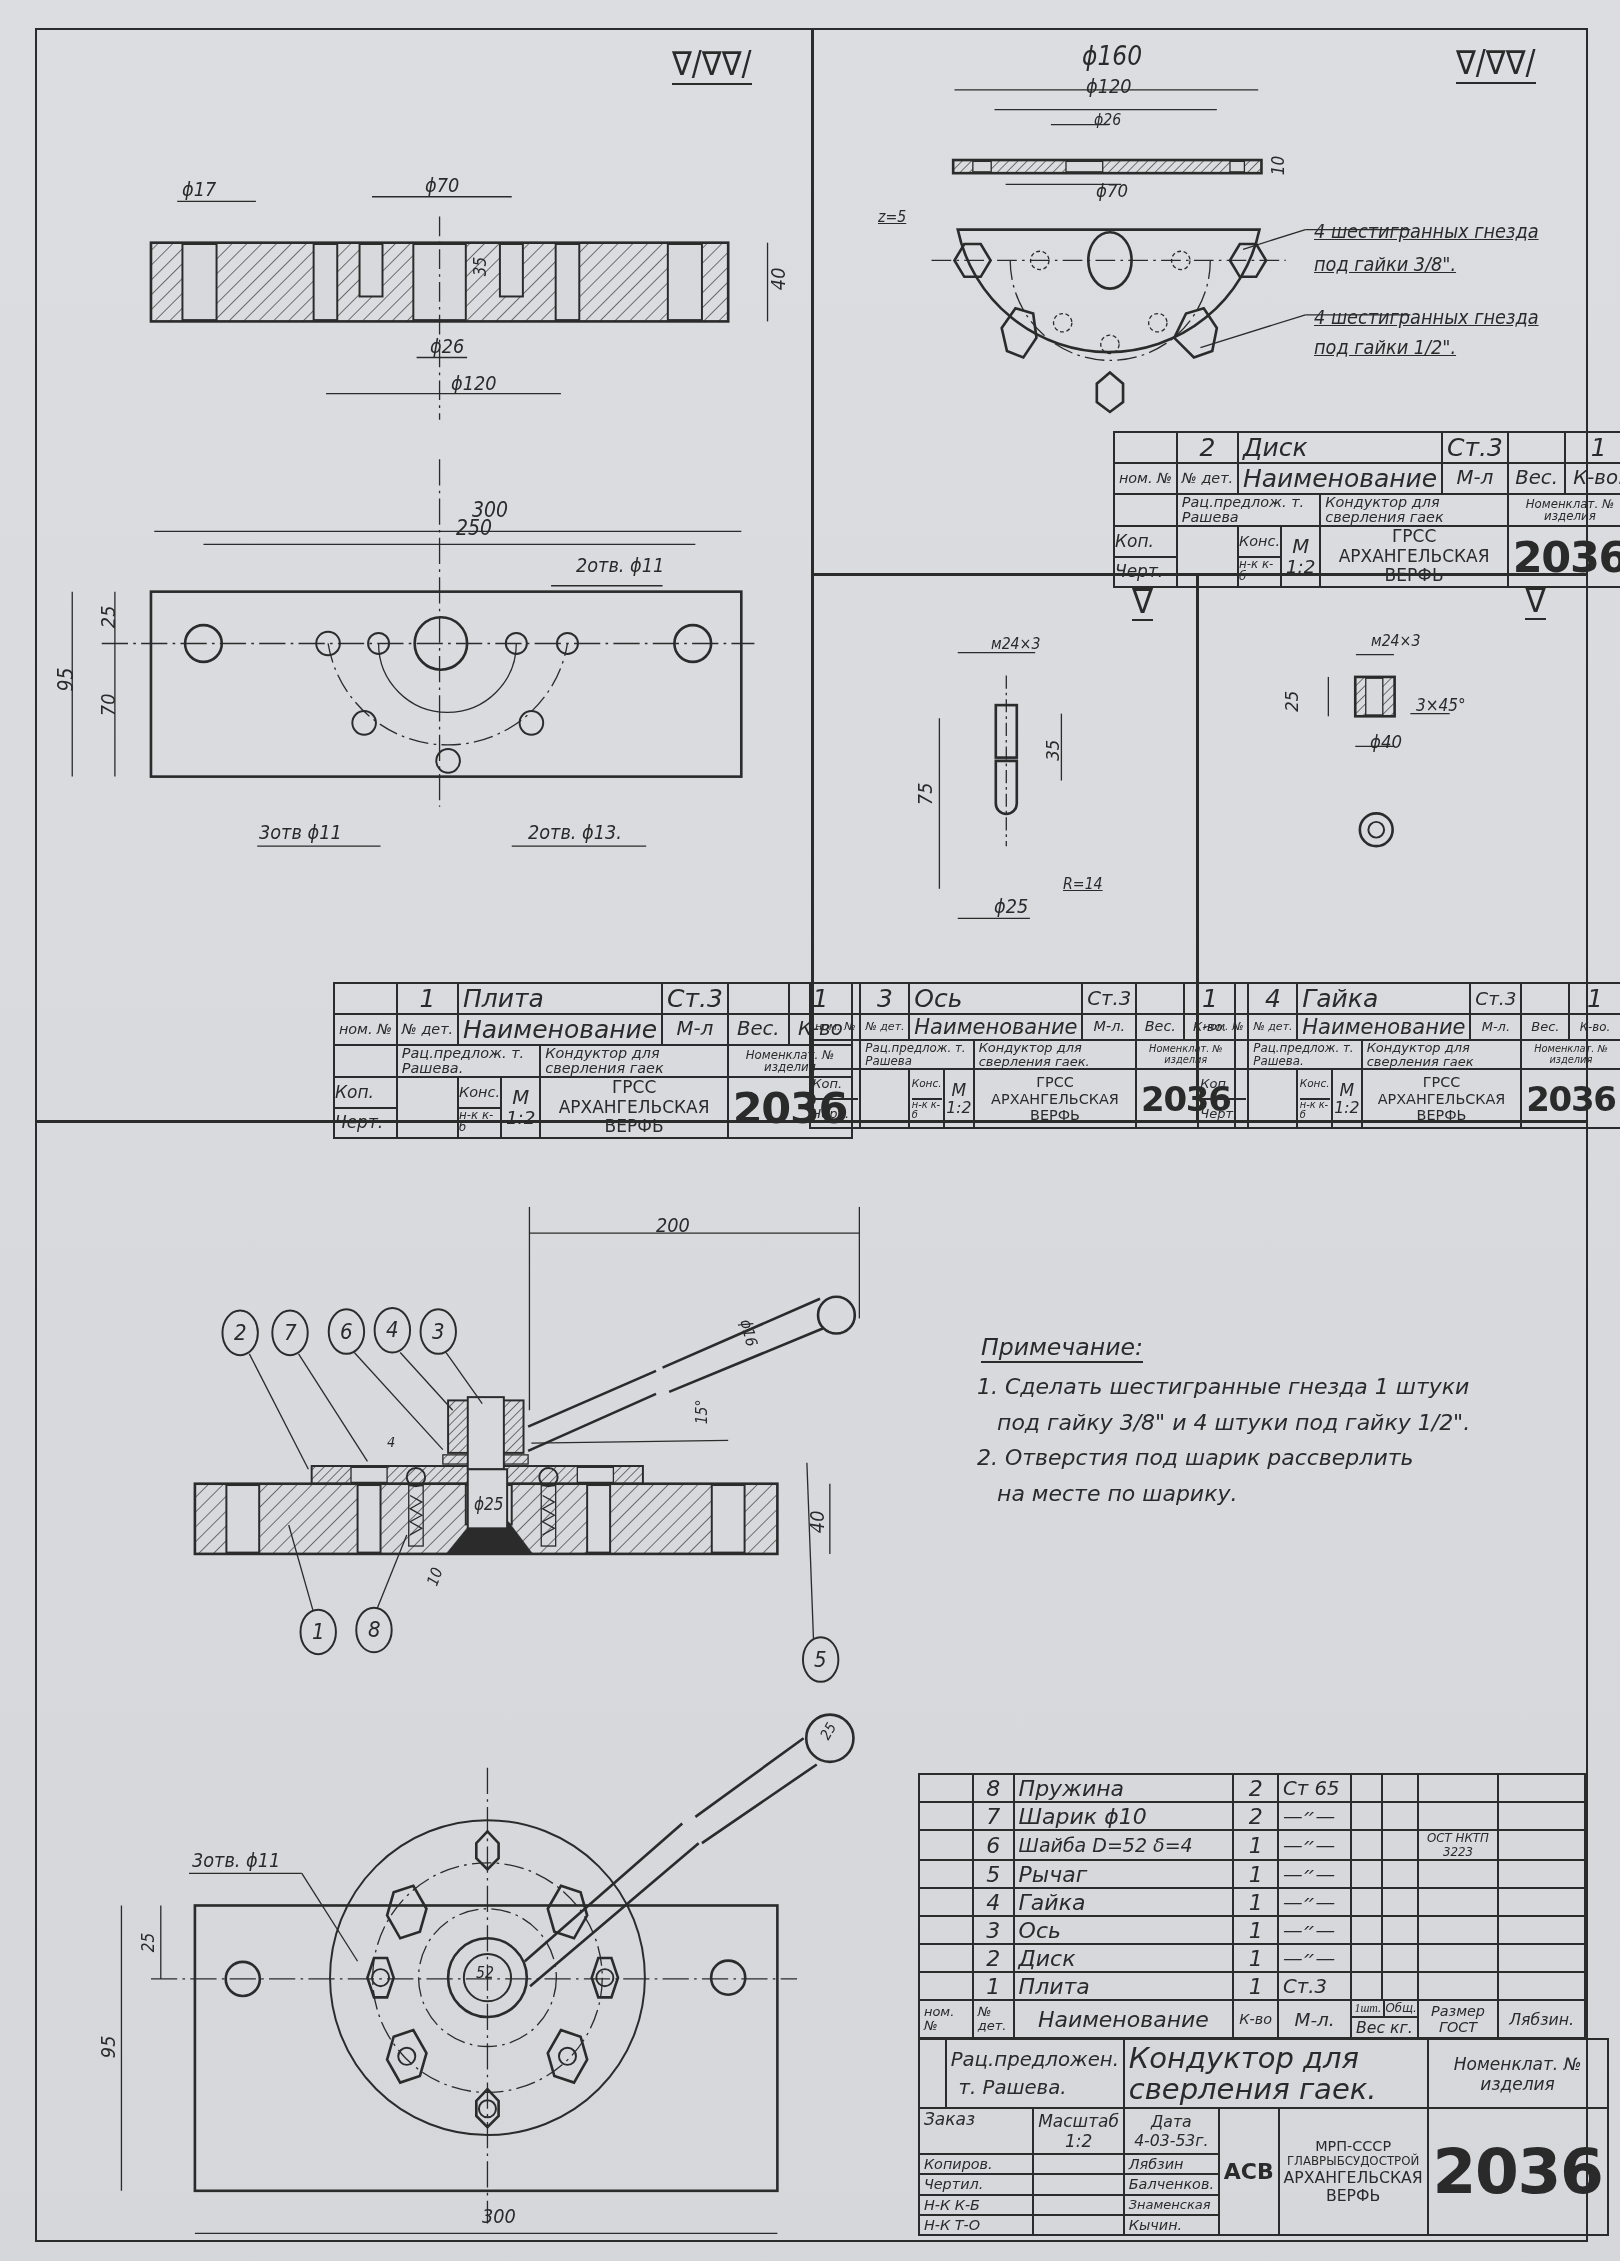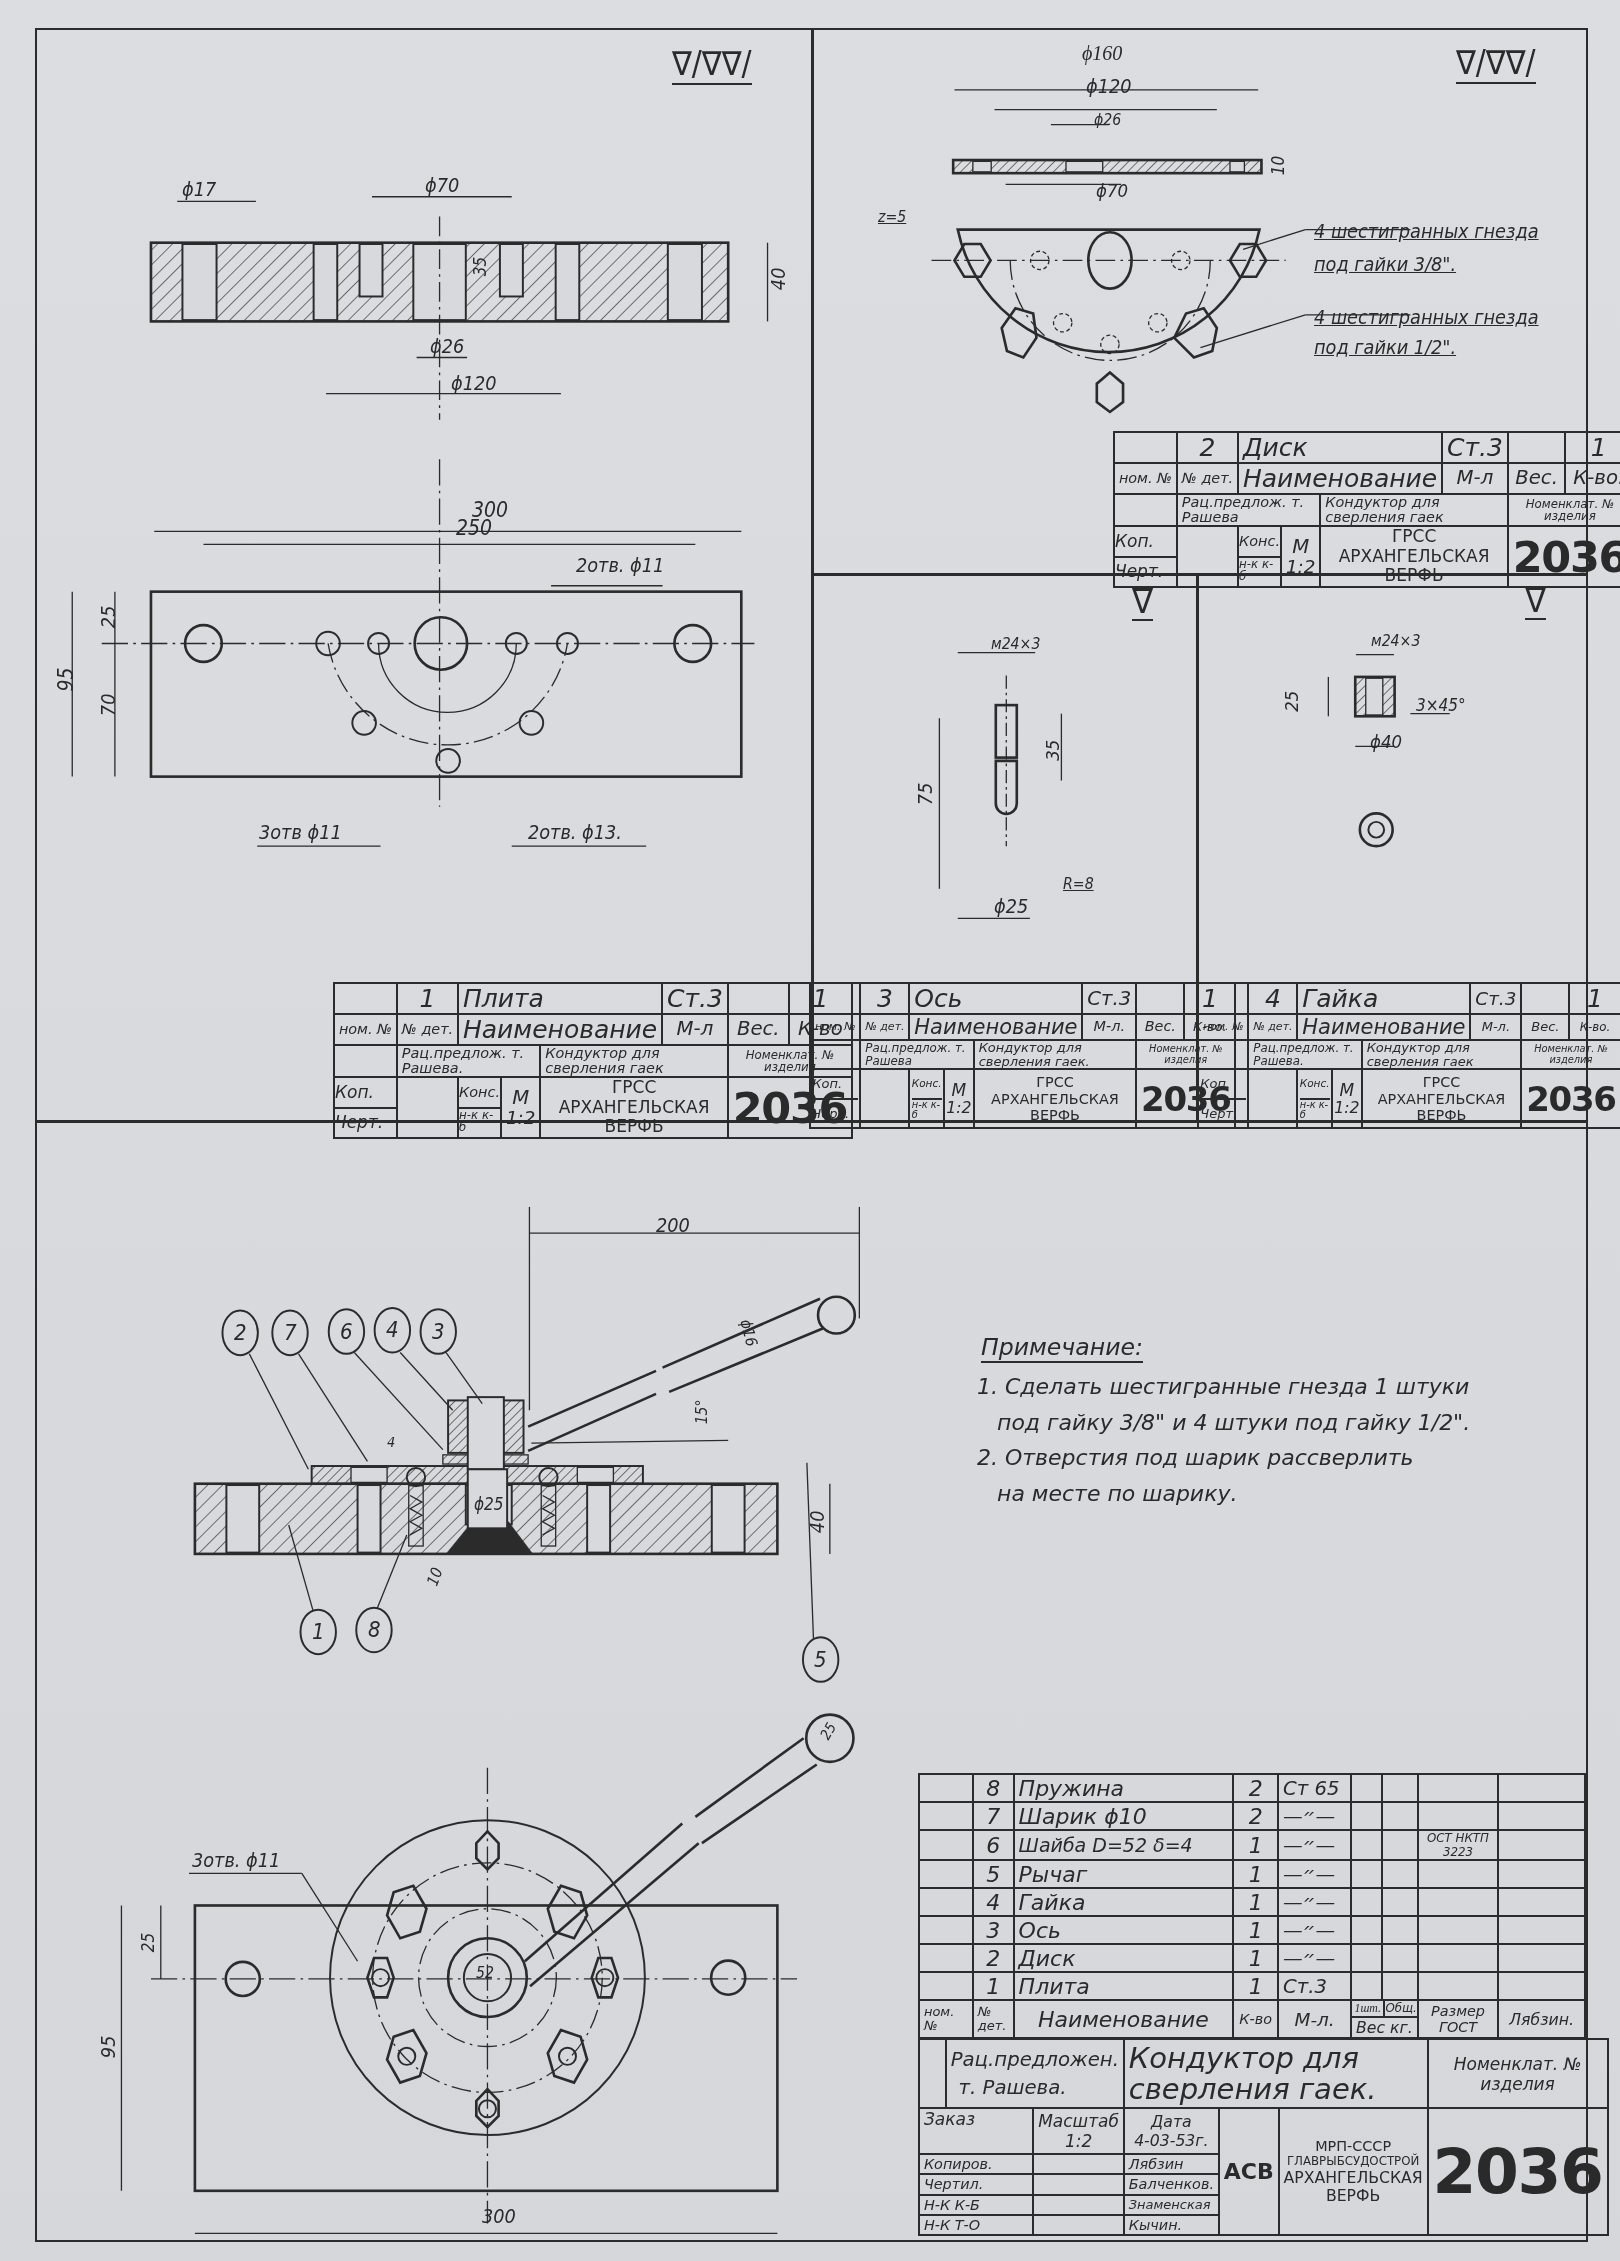--- a/index.html
+++ b/index.html
@@ -277,21 +277,21 @@
     <td class="small c" style="width:26px;">
       <div style="font-size:19.7px;">М</div>
       <div style="font-size:18.4px;">1:2</div>
     </td>
     <td class="org" colspan="2" style="white-space:normal;">ГРСС АРХАНГЕЛЬСКАЯ ВЕРФЬ</td>
     <td class="num" colspan="2">2036</td>
   </tr>
 </tbody>
   </table>
 
-<div class="t" style="left:1082px;top:43px;font-size:20px;font-family:Liberation Serif, serif;">ϕ160</div>
+<div class="t" style="left:1082px;top:43px;font-size:26px;">ϕ160</div>
 <div class="t" style="left:1086px;top:77px;font-size:19.7px;">ϕ120</div>
 <div class="t" style="left:1094px;top:112px;font-size:15.7px;">ϕ26</div>
 <div class="t" style="left:1096px;top:182px;font-size:18.4px;">ϕ70</div>
 <div class="t" style="left:1269px;top:157px;font-size:17px;transform:rotate(-90deg);">10</div>
 <div class="t" style="left:878px;top:209px;font-size:15.7px;text-decoration:underline;">z=5</div>
 <div class="t" style="left:1314px;top:222px;font-size:19.7px;text-decoration:underline;">4 шестигранных гнезда</div>
 <div class="t" style="left:1314px;top:255px;font-size:19.7px;text-decoration:underline;">под гайки 3/8".</div>
 <div class="t" style="left:1314px;top:308px;font-size:19.7px;text-decoration:underline;">4 шестигранных гнезда</div>
 <div class="t" style="left:1314px;top:338px;font-size:19.7px;text-decoration:underline;">под гайки 1/2".</div>
 
@@ -335,21 +335,21 @@
     </td>
     <td class="org" colspan="2" style="white-space:normal;">ГРСС АРХАНГЕЛЬСКАЯ ВЕРФЬ</td>
     <td class="num" colspan="2">2036</td>
   </tr>
 </tbody>
   </table>
 
 <div class="t" style="left:991px;top:636px;font-size:15.7px;">м24×3</div>
 <div class="t" style="left:915px;top:784px;font-size:19.7px;transform:rotate(-90deg);">75</div>
 <div class="t" style="left:1043px;top:741px;font-size:18.4px;transform:rotate(-90deg);">35</div>
-<div class="t" style="left:1063px;top:876px;font-size:15.7px;text-decoration:underline;">R=8</div>
+<div class="t" style="left:1063px;top:876px;font-size:15.7px;text-decoration:underline;">R=14</div>
 <div class="t" style="left:994px;top:897px;font-size:19.7px;">ϕ25</div>
 
 <div class="t" style="left:1371px;top:633px;font-size:15.7px;">м24×3</div>
 <div class="t" style="left:1282px;top:692px;font-size:18.4px;transform:rotate(-90deg);">25</div>
 <div class="t" style="left:1416px;top:697px;font-size:17px;">3×45°</div>
 <div class="t" style="left:1370px;top:733px;font-size:18.4px;">ϕ40</div>
 
 <table class="tb" style="left:809px;top:982px;width:388px;height:138px;">
   <tbody>
       <tr style="height:25px;">

